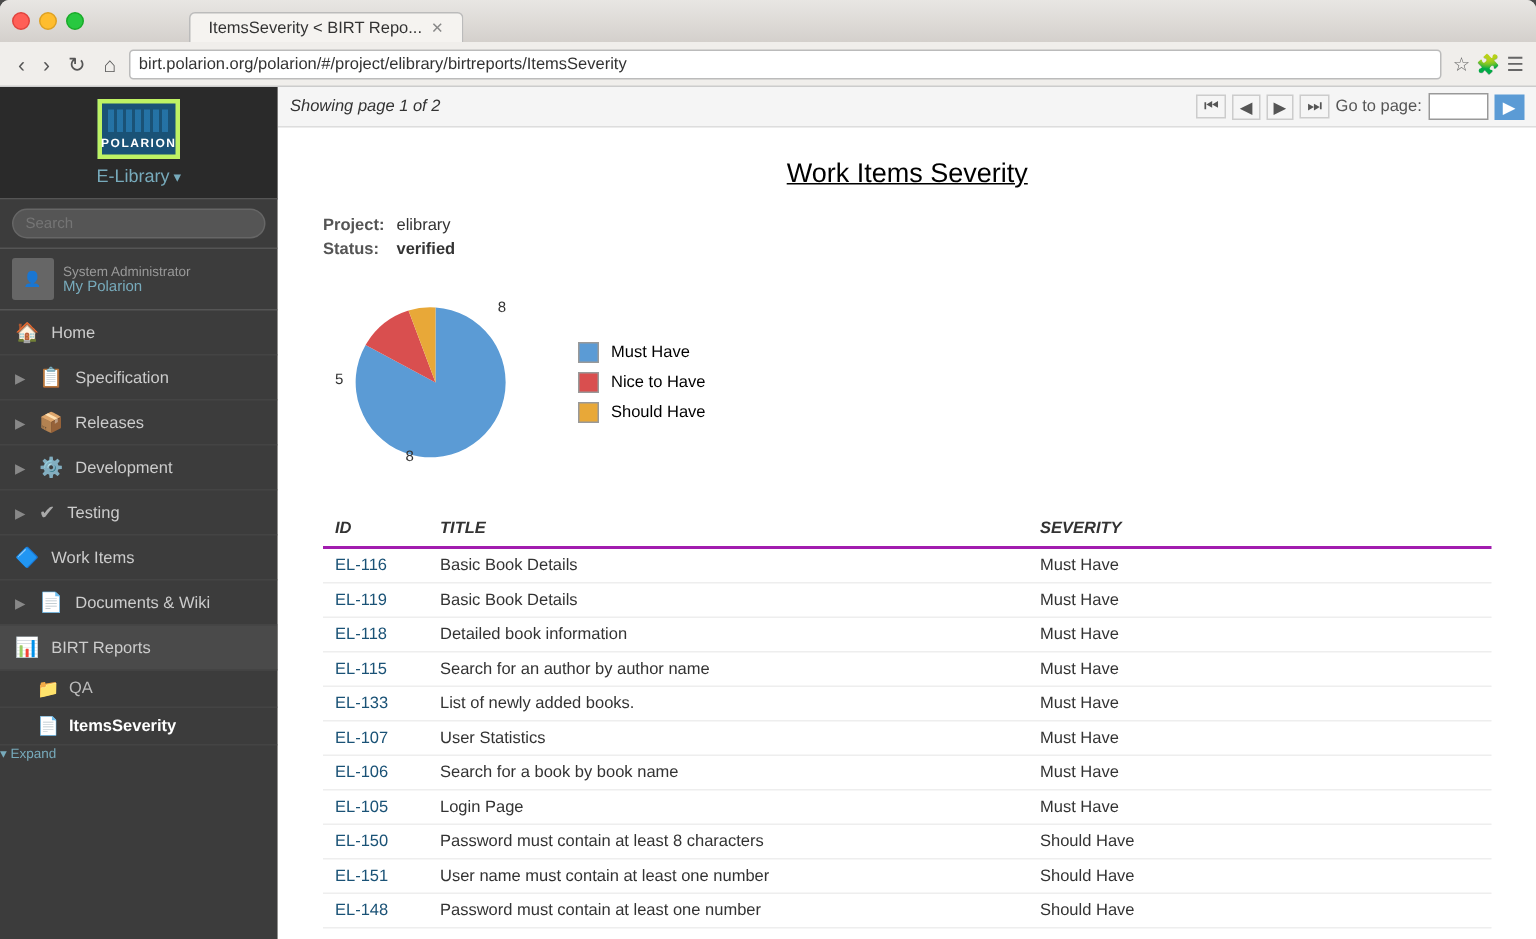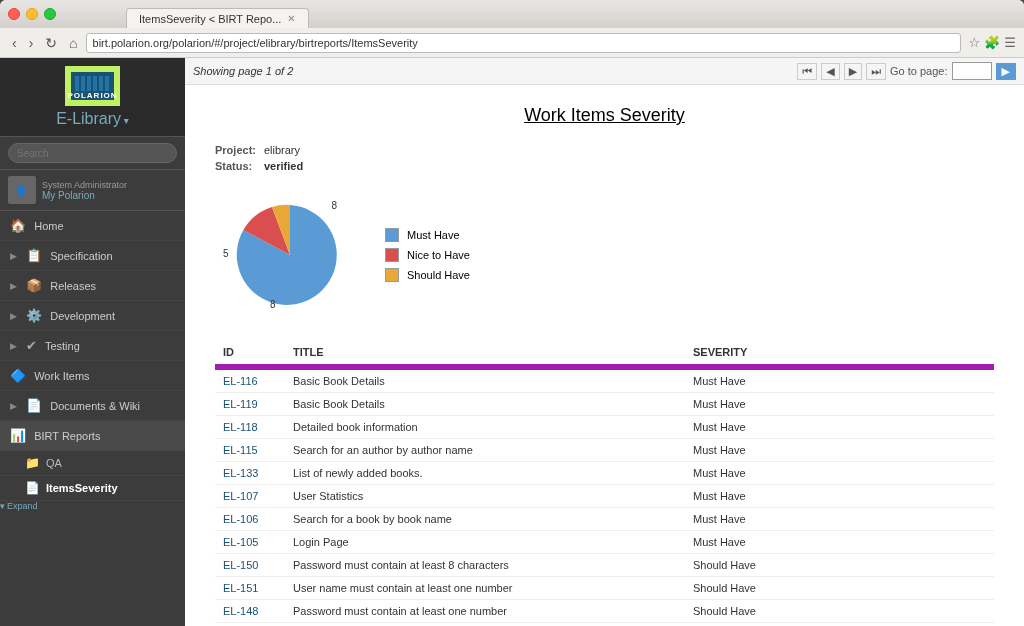--- a/index.html
+++ b/index.html
@@ -116,35 +116,35 @@
       width: 55px;
       height: 40px;
       background: #1a5276;
       display: flex;
       align-items: center;
       justify-content: center;
       color: white;
       font-weight: bold;
       font-size: 9px;
       text-align: center;
-      border: 6px solid #bef264;
+      border: 3px solid #bef264;
       position: relative;
     }
 
     .logo-box::before {
       content: '';
       position: absolute;
       top: 4px; left: 4px; right: 4px;
       height: 15px;
       background: repeating-linear-gradient(90deg, #2980b9 0 4px, transparent 4px 6px);
       opacity: 0.7;
     }
 
     .project-name {
-      font-size: 16px;
+      font-size: 12px;
       color: #7ab;
       margin-top: 4px;
       cursor: pointer;
     }
 
     .project-name::after { content: ' ▾'; font-size: 10px; }
 
     .sidebar-search {
       padding: 6px 8px;
       border-bottom: 1px solid #555;
@@ -331,21 +331,22 @@
       border: 1px solid #999;
     }
 
     .data-table {
       width: 100%;
       border-collapse: collapse;
       font-size: 11px;
     }
 
     .data-table thead tr {
-      border-bottom: 6px solid #a21caf;
+      border-bottom: 2px solid #a21caf;
+      font-style: italic;
     }
 
     .data-table th {
       text-align: left;
       padding: 6px 8px;
       font-weight: bold;
       color: #333;
       font-size: 11px;
     }
 

